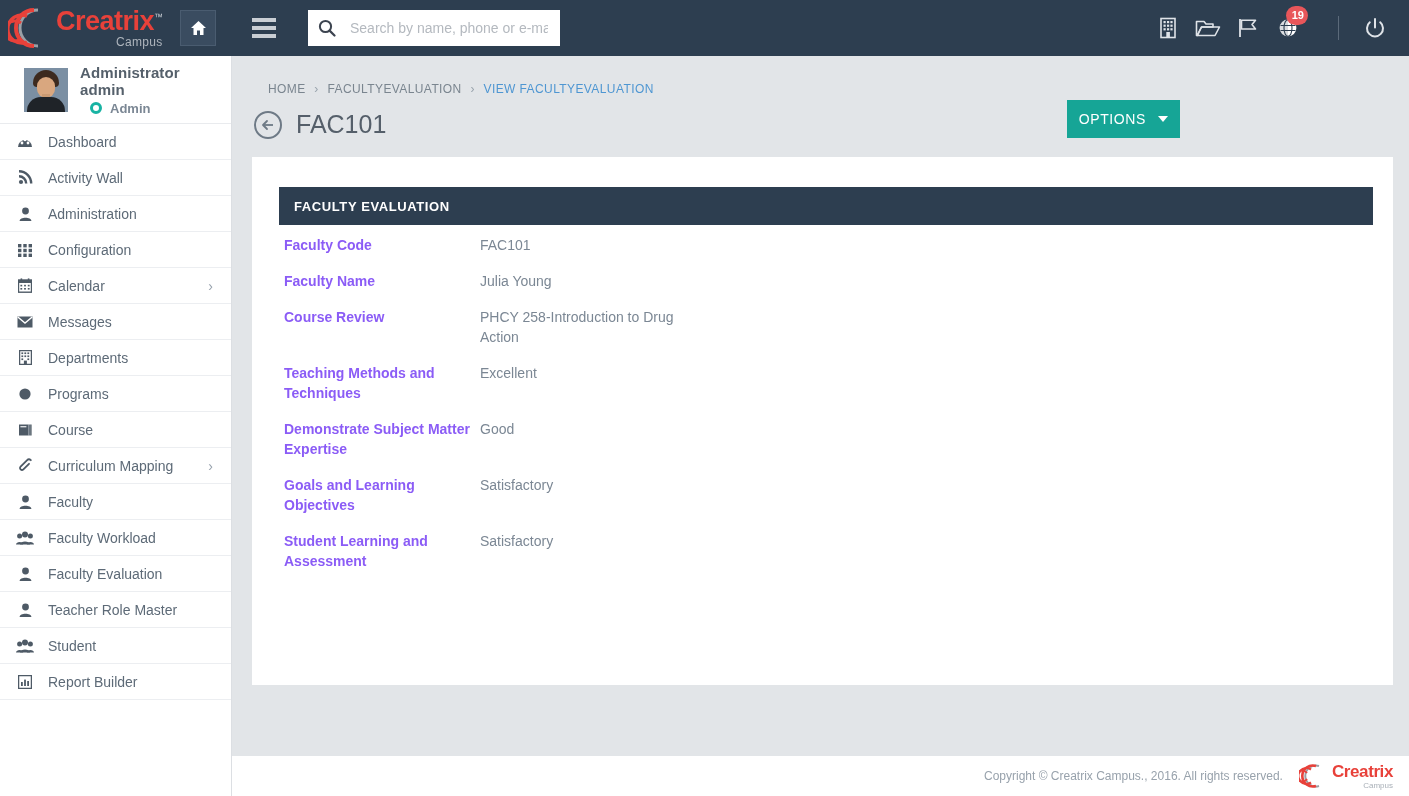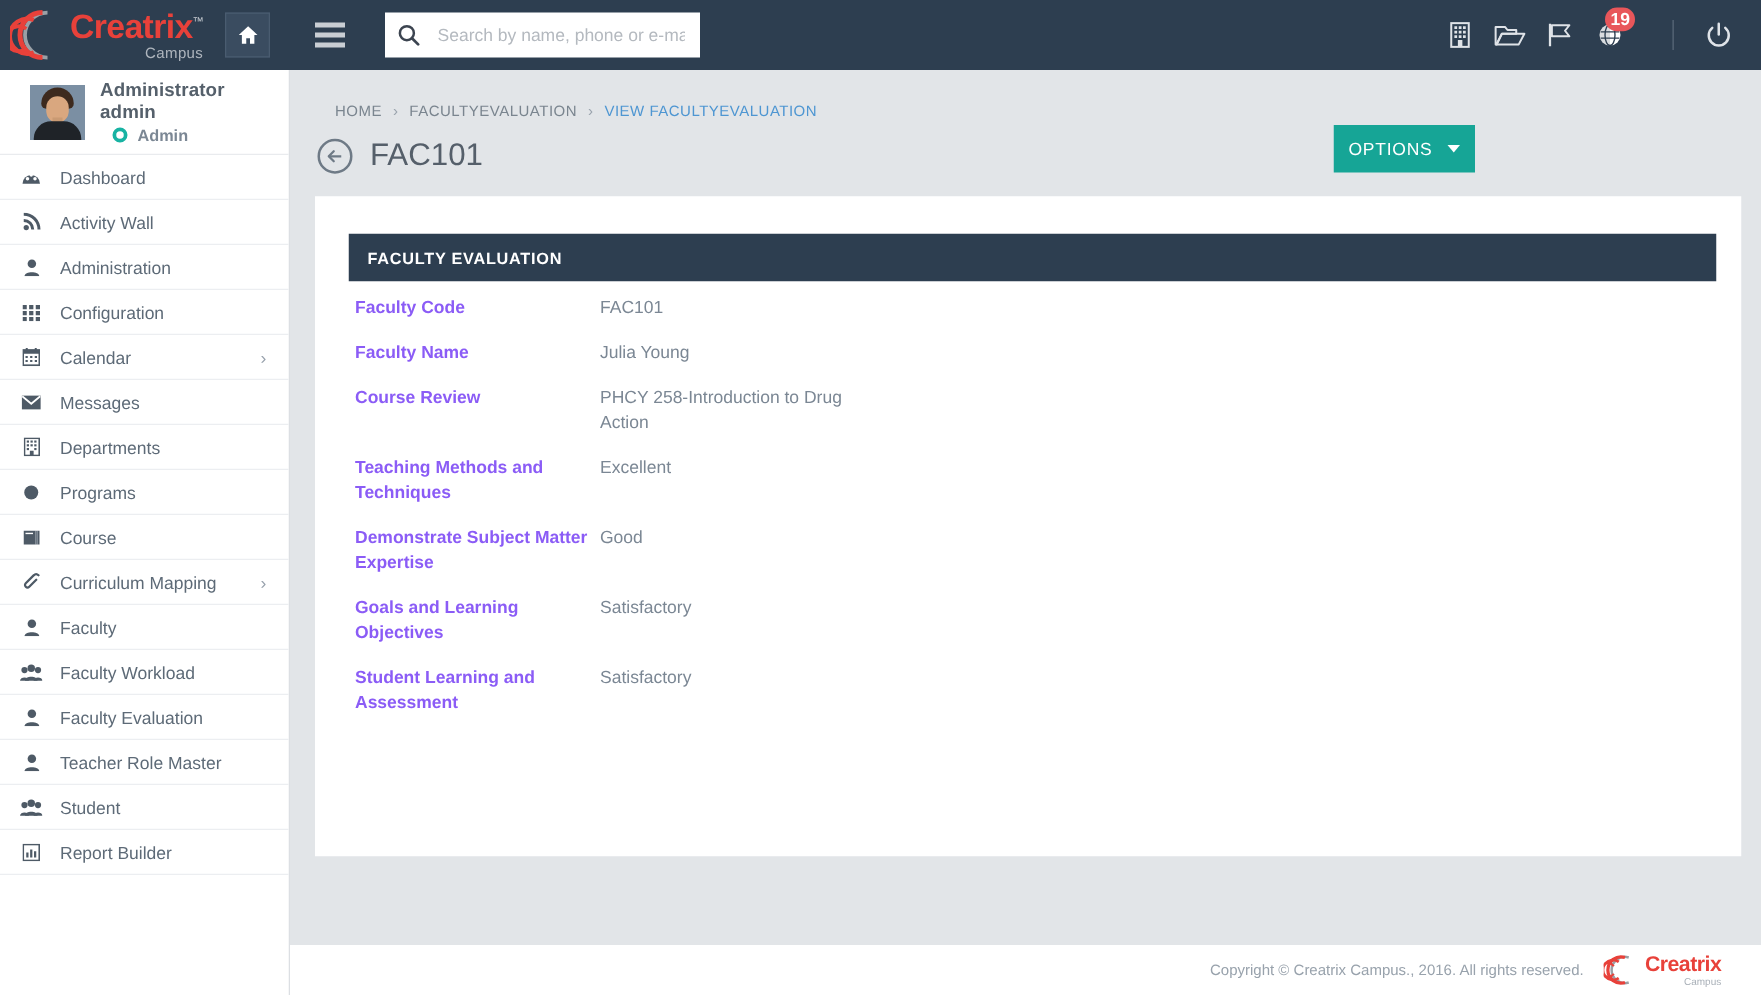--- a/index.html
+++ b/index.html
@@ -61,21 +61,21 @@
   .topbar-right {
     margin-left: auto; display: flex; align-items: center;
     height: 56px; padding-right: 14px; gap: 0px;
   }
   .ticon {
     width: 40px; height: 56px; display: flex; align-items: center;
     justify-content: center; cursor: pointer; position: relative;
   }
   .badge {
     position: absolute; top: 6px; right: 0px;
-    background: #e8565a; color: #fff; font-size: 14px; font-weight: bold;
+    background: #e8565a; color: #fff; font-size: 11px; font-weight: bold;
     border-radius: 11px; min-width: 22px; height: 19px; line-height: 19px;
     text-align: right; padding: 0 4px;
   }
   .divider-v { width: 1px; height: 24px; background: #5b6a7a; margin: 0 16px 0 30px; }
 
   
   .sidebar {
     position: absolute; top: 56px; left: 0;
     width: 232px; height: 740px;
     background: #fff; border-right: 1px solid #dcdfe3;
@@ -161,21 +161,21 @@
   .row { display: flex; margin-bottom: 16px; }
   .row-label {
     width: 196px; flex: 0 0 196px; font-size: 14px; color: #8b5cf6;
     font-weight: bold; line-height: 20px;
   }
   .row-value { font-size: 14px; color: #7b8794; line-height: 20px; max-width: 210px; }
 
   .footer {
     position: absolute; left: 0; bottom: 0; width: 1177px; height: 40px;
     background: #fff; display: flex; align-items: center; justify-content: flex-end;
-    padding-right: 32px; gap: 16px;
+    padding-right: 16px; gap: 16px;
   }
   .footer-text { font-size: 12px; color: #98a2ac; }
   .footer-logo { display: flex; align-items: center; }
   .footer-brand-name { font-size: 17px; font-weight: bold; color: #e8413a; line-height: 1; letter-spacing: -.4px; }
   .footer-brand-sub { font-size: 8px; color: #a9b0b8; text-align: right; line-height: 1; margin-top: 2px; }
 </style>
 </head>
 <body>
 
 <div class="topbar">

